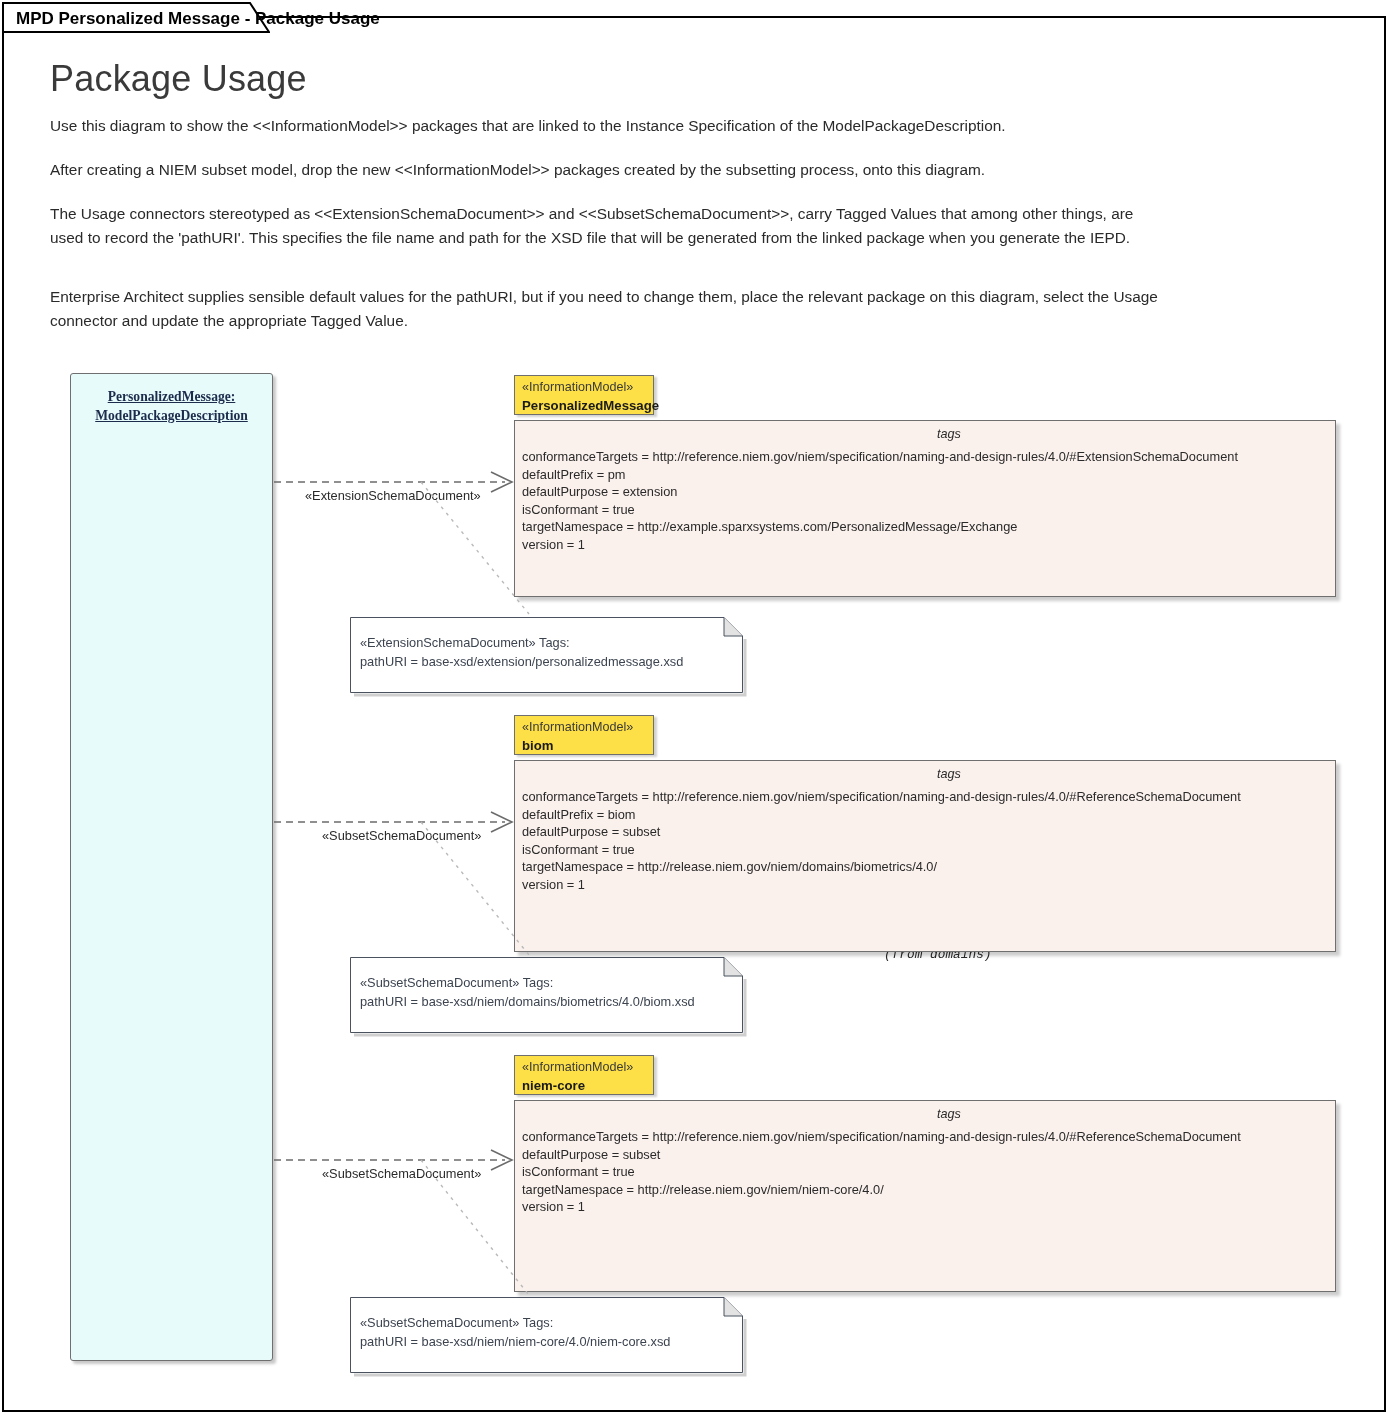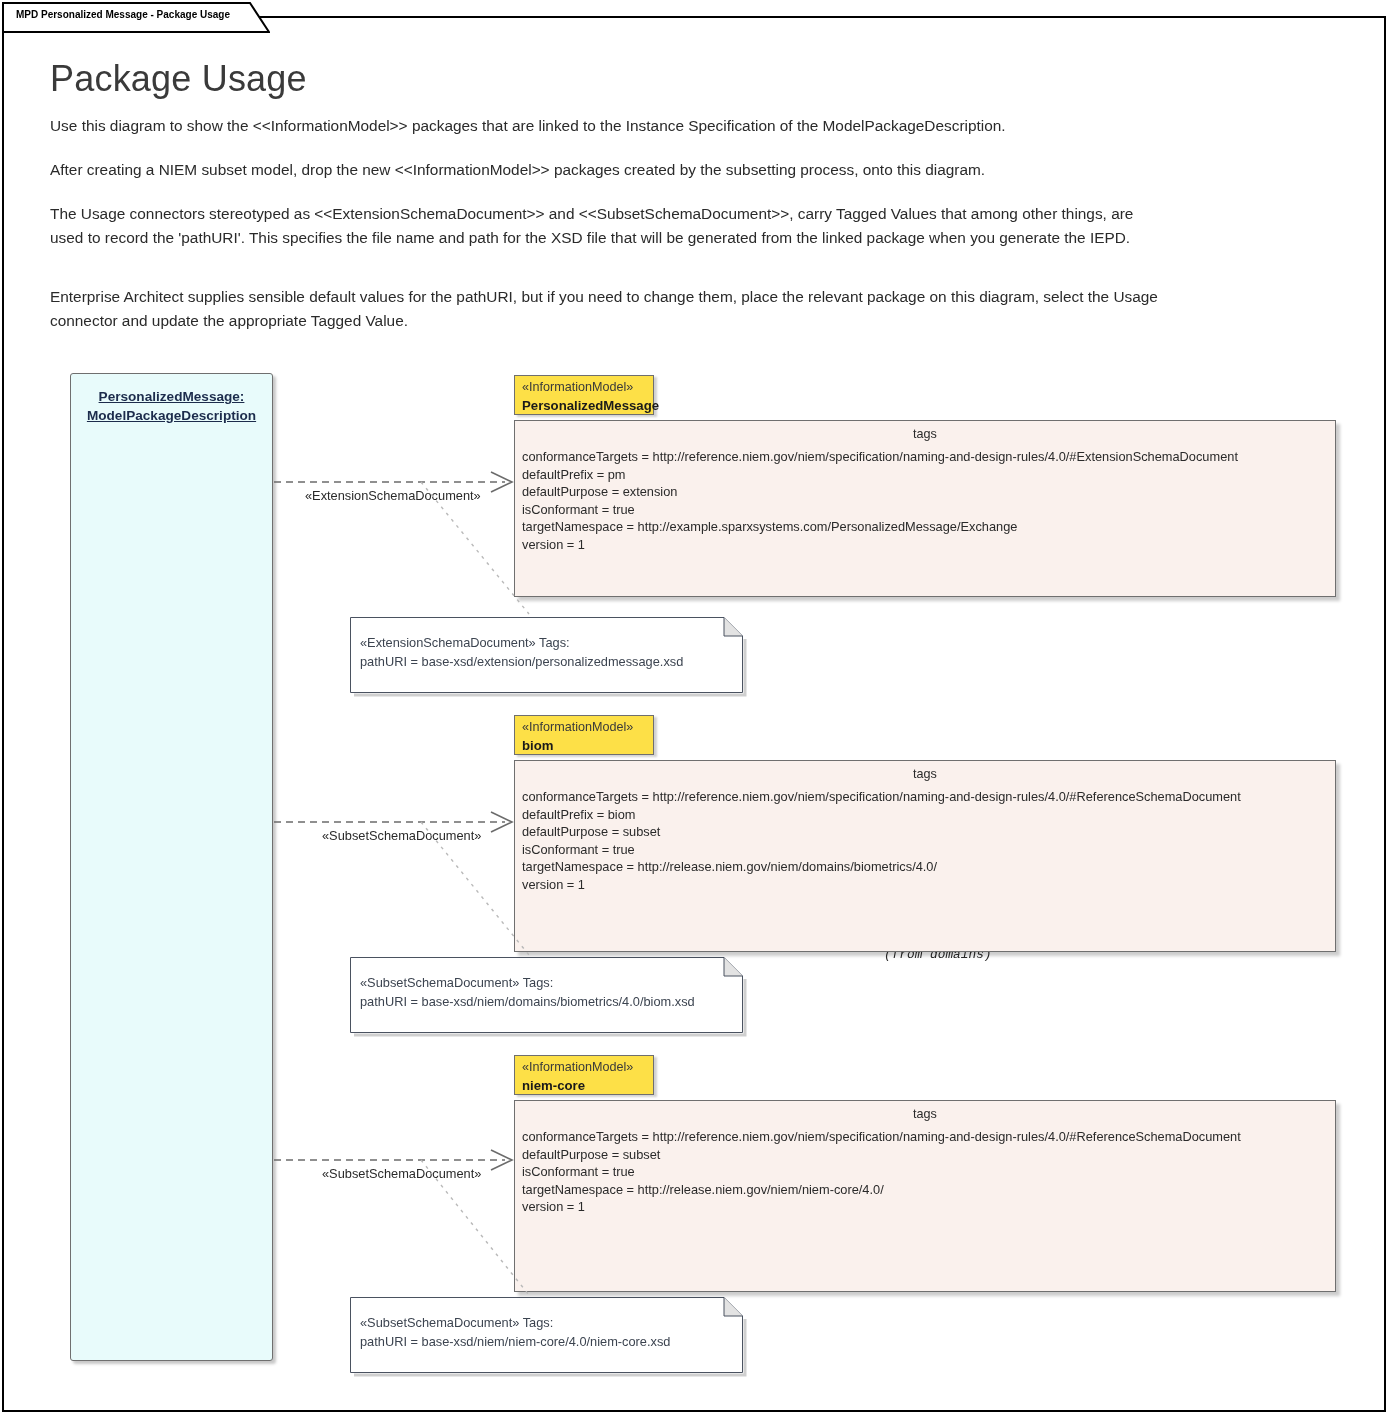--- a/index.html
+++ b/index.html
@@ -32,21 +32,21 @@
     left: 2px;
     top: 2px;
     height: 30px;
     box-sizing: border-box;
   }
   .frame-tab svg { display: block; }
   .frame-tab-label {
     position: absolute;
     left: 14px;
     top: 7px;
-    font-size: 10px;
+    font-size: 17px;
     font-weight: bold;
     color: #000000;
     white-space: nowrap;
     font-family: "Liberation Sans", sans-serif;
   }
 
   
   .page-title {
     position: absolute;
     left: 50px;
@@ -87,21 +87,21 @@
   .instance-label {
     position: absolute;
     top: 13px;
     left: 0;
     width: 100%;
     text-align: center;
     font-size: 13.6px;
     font-weight: bold;
     color: #1c2c4c;
     line-height: 19px;
-    font-family: Liberation Sans, sans-serif;
+    font-family: Liberation Serif, serif;
   }
   .instance-label span {
     text-decoration: underline;
   }
 
   
   .pkg { position: absolute; }
   .pkg-header {
     position: absolute;
     left: 0;
@@ -143,22 +143,24 @@
     box-shadow: 4px 4px 3px rgba(0,0,0,0.20);
     z-index: 1;
   }
   .tags-title {
     position: absolute;
     top: 6px;
     left: 0;
     width: 100%;
     text-align: center;
     font-size: 12.6px;
-    color: #2a2a2a;
-    font-family: "Liberation Sans", sans-serif;
+    font-style: italic;
+    color: #2a2a2a;
+    font-family: "Liberation Sans", sans-serif;
+    padding-left: 24px;
   }
   .tag-list {
     position: absolute;
     left: 7px;
     top: 27px;
     font-size: 12.8px;
     line-height: 17.5px;
     color: #2a2a2a;
     font-family: "Liberation Sans", sans-serif;
     white-space: nowrap;

